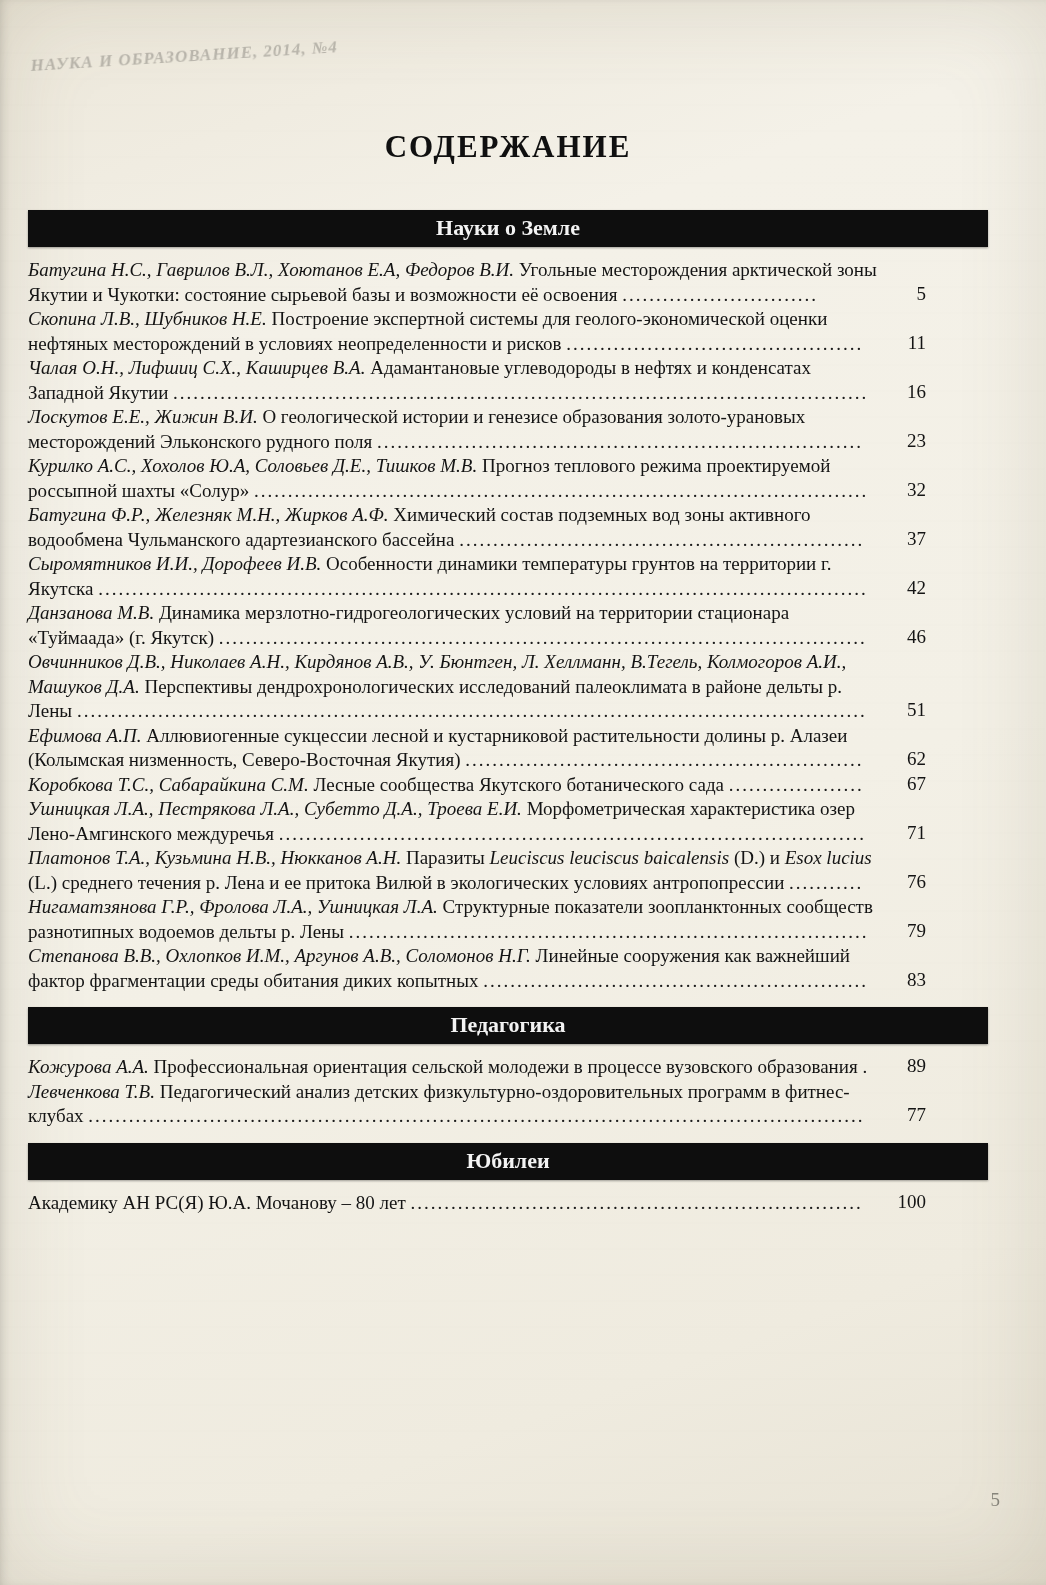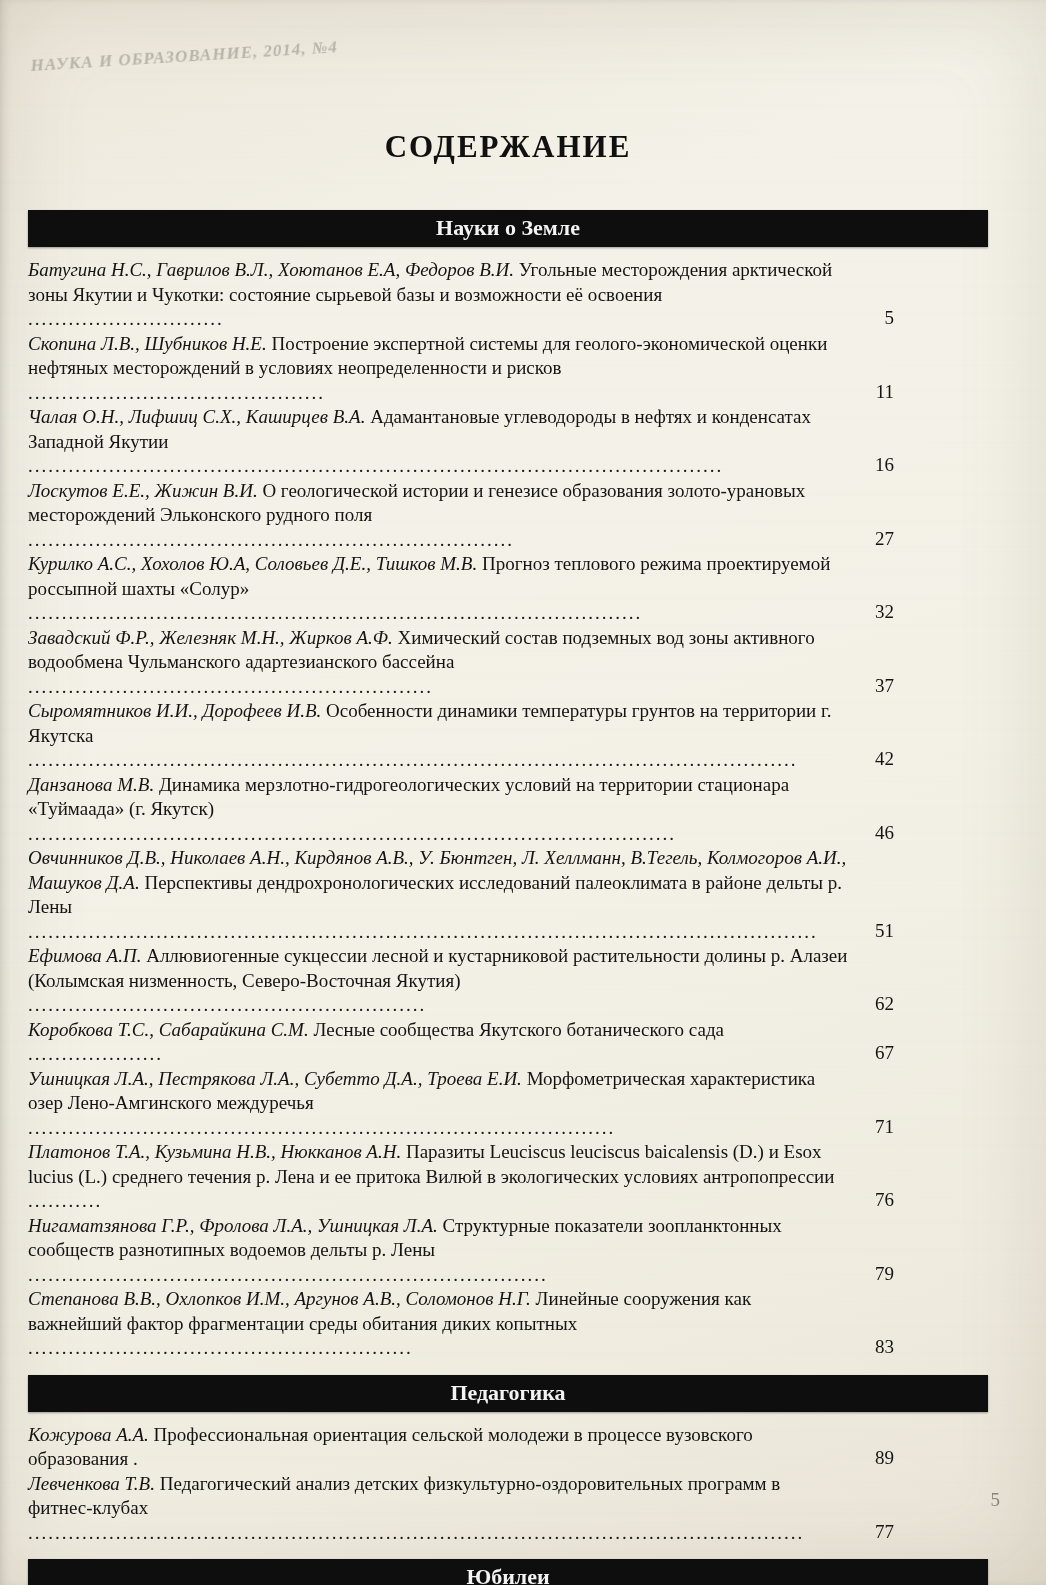--- a/index.html
+++ b/index.html
@@ -62,31 +62,31 @@
     color: #f3f3f3;
     text-align: center;
     font-weight: bold;
     font-size: 22px;
     line-height: 24px;
     padding: 6px 0 7px;
     margin: 14px 0 11px;
     box-shadow: 0 1px 2px rgba(0,0,0,0.35);
   }
   .entries {
-    margin-right: 94px;
+    margin-right: 62px;
     font-size: 19px;
     line-height: 24.5px;
   }
   .entry {
     position: relative;
     padding-right: 46px;
     text-align: left;
   }
   .authors { font-style: italic; }
-  .it { }
+  .it { font-style: italic; }
   .dots {
     letter-spacing: 2px;
     color: #1c1c1c;
     white-space: nowrap;
   }
   .pg {
     position: absolute;
     right: 0;
     bottom: 1px;
     width: 44px;
@@ -109,23 +109,23 @@
   <div class="watermark">НАУКА И ОБРАЗОВАНИЕ, 2014, №4</div>
   <div class="content">
     <h1 class="toc-title">СОДЕРЖАНИЕ</h1>
     <div id="sections-root">
         <div class="section">
           <div class="section-bar">Науки о Земле</div>
           <div class="entries">
             <div class="entry"><span class="entry-text"><span class="authors">Батугина Н.С., Гаврилов В.Л., Хоютанов Е.А, Федоров В.И.</span> Угольные месторождения арктической зоны Якутии и Чукотки: состояние сырьевой базы и возможности её освоения</span> <span class="dots">.............................</span><span class="pg">5</span></div>
             <div class="entry"><span class="entry-text"><span class="authors">Скопина Л.В., Шубников Н.Е.</span> Построение экспертной системы для геолого-экономической оценки нефтяных месторождений в условиях неопределенности и рисков</span> <span class="dots">............................................</span><span class="pg">11</span></div>
             <div class="entry"><span class="entry-text"><span class="authors">Чалая О.Н., Лифшиц С.Х., Каширцев В.А.</span> Адамантановые углеводороды в нефтях и конденсатах Западной Якутии</span> <span class="dots">.......................................................................................................</span><span class="pg">16</span></div>
-            <div class="entry"><span class="entry-text"><span class="authors">Лоскутов Е.Е., Жижин В.И.</span> О геологической истории и генезисе образования золото-урановых месторождений Эльконского рудного поля</span> <span class="dots">........................................................................</span><span class="pg">27</span></div>
+            <div class="entry"><span class="entry-text"><span class="authors">Лоскутов Е.Е., Жижин В.И.</span> О геологической истории и генезисе образования золото-урановых месторождений Эльконского рудного поля</span> <span class="dots">........................................................................</span><span class="pg">23</span></div>
             <div class="entry"><span class="entry-text"><span class="authors">Курилко А.С., Хохолов Ю.А, Соловьев Д.Е., Тишков М.В.</span> Прогноз теплового режима проектируемой россыпной шахты «Солур»</span> <span class="dots">...........................................................................................</span><span class="pg">32</span></div>
-            <div class="entry"><span class="entry-text"><span class="authors">Завадский Ф.Р., Железняк М.Н., Жирков А.Ф.</span> Химический состав подземных вод зоны активного водообмена Чульманского адартезианского бассейна</span> <span class="dots">............................................................</span><span class="pg">37</span></div>
+            <div class="entry"><span class="entry-text"><span class="authors">Батугина Ф.Р., Железняк М.Н., Жирков А.Ф.</span> Химический состав подземных вод зоны активного водообмена Чульманского адартезианского бассейна</span> <span class="dots">............................................................</span><span class="pg">37</span></div>
             <div class="entry"><span class="entry-text"><span class="authors">Сыромятников И.И., Дорофеев И.В.</span> Особенности динамики температуры грунтов на территории г. Якутска</span> <span class="dots">..................................................................................................................</span><span class="pg">42</span></div>
             <div class="entry"><span class="entry-text"><span class="authors">Данзанова М.В.</span> Динамика мерзлотно-гидрогеологических условий на территории стационара «Туймаада» (г. Якутск)</span> <span class="dots">................................................................................................</span><span class="pg">46</span></div>
           </div>
         </div>
         <div class="section">
           <div class="entries">
             <div class="entry"><span class="entry-text"><span class="authors">Овчинников Д.В., Николаев А.Н., Кирдянов А.В., У. Бюнтген, Л. Хеллманн, В.Тегель, Колмогоров А.И., Машуков Д.А.</span> Перспективы дендрохронологических исследований палеоклимата в районе дельты р. Лены</span> <span class="dots">.....................................................................................................................</span><span class="pg">51</span></div>
             <div class="entry"><span class="entry-text"><span class="authors">Ефимова А.П.</span> Аллювиогенные сукцессии лесной и кустарниковой растительности долины р. Алазеи (Колымская низменность, Северо-Восточная Якутия)</span> <span class="dots">...........................................................</span><span class="pg">62</span></div>
             <div class="entry"><span class="entry-text"><span class="authors">Коробкова Т.С., Сабарайкина С.М.</span> Лесные сообщества Якутского ботанического сада</span> <span class="dots">....................</span><span class="pg">67</span></div>
             <div class="entry"><span class="entry-text"><span class="authors">Ушницкая Л.А., Пестрякова Л.А., Субетто Д.А., Троева Е.И.</span> Морфометрическая характеристика озер Лено-Амгинского междуречья</span> <span class="dots">.......................................................................................</span><span class="pg">71</span></div>

